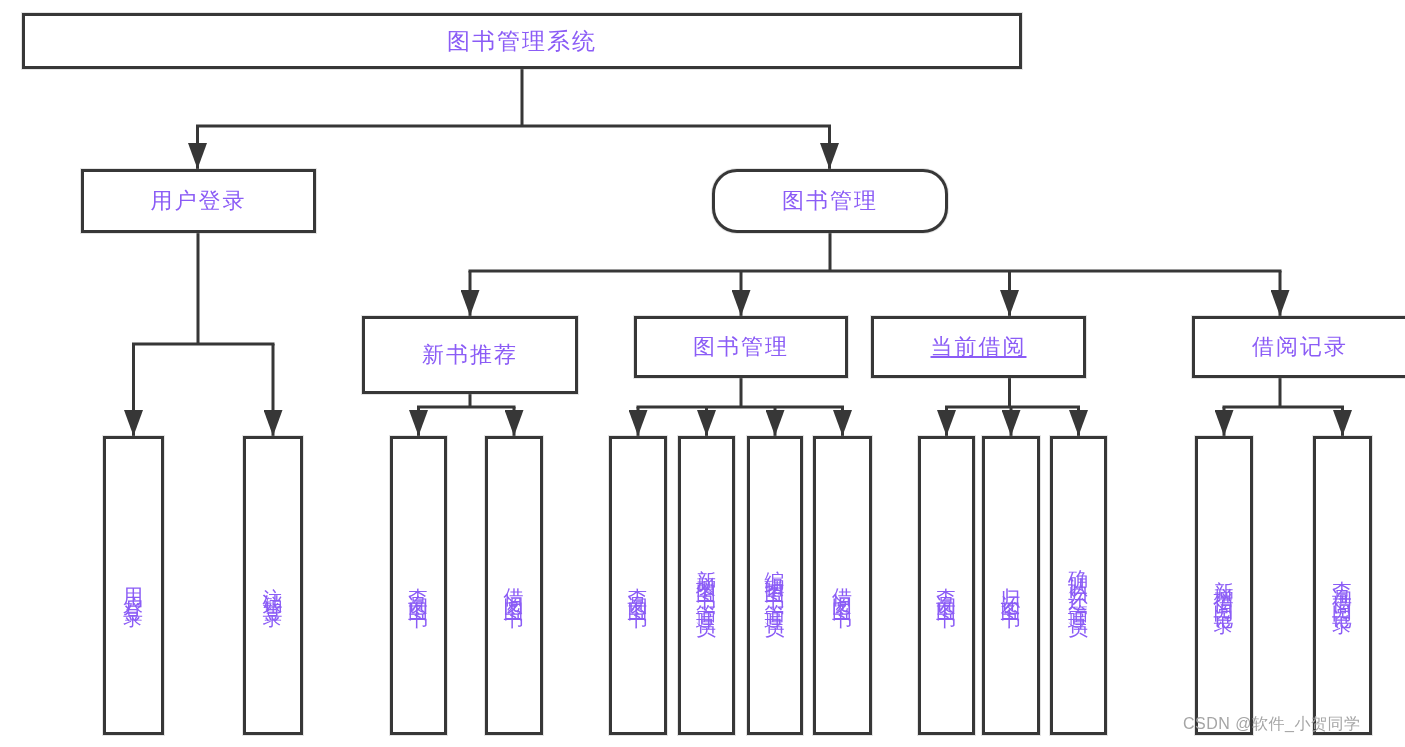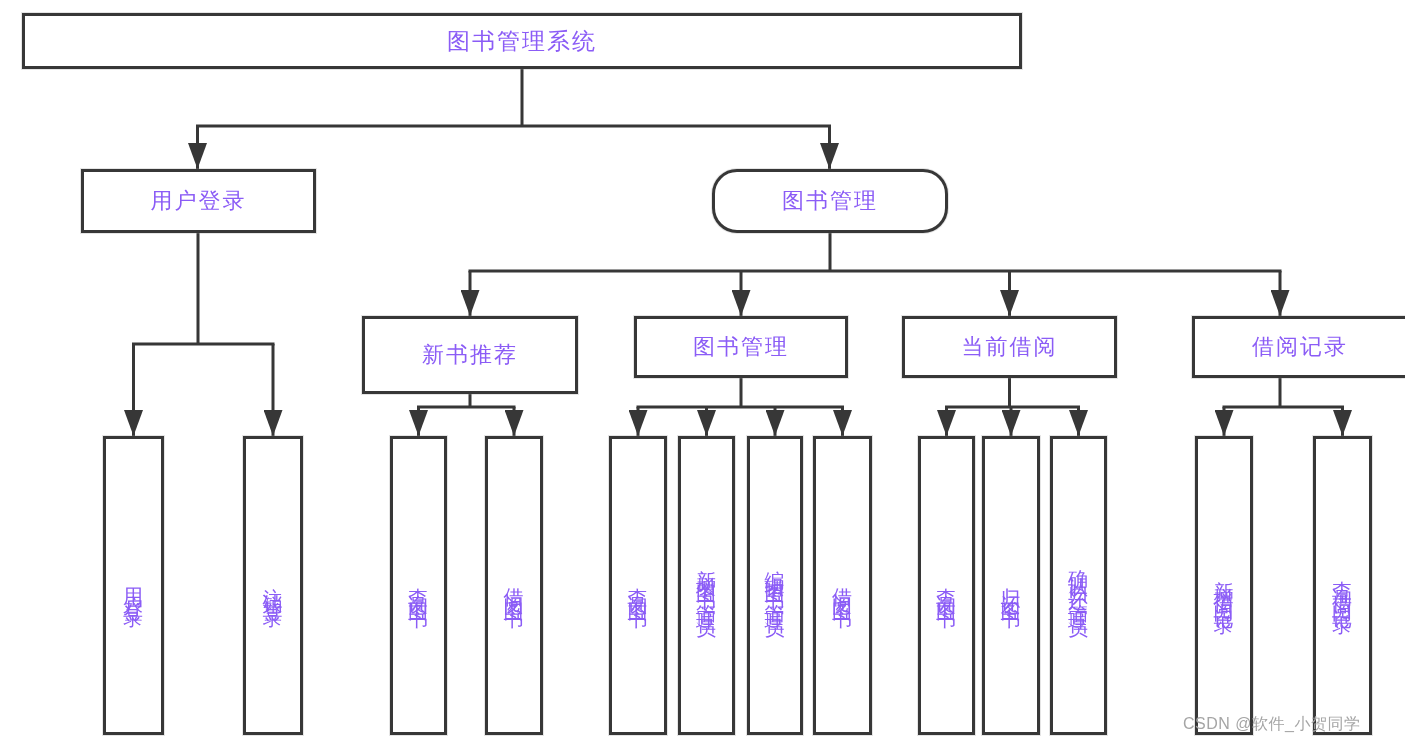--- a/index.html
+++ b/index.html
@@ -110,21 +110,21 @@
   <div class="node h-box" style="left:712px; top:169px; width:236px; height:64px;border-radius:25px;">
     <span>图书管理</span>
   </div>
 
   <div class="node h-box" style="left:362px; top:316px; width:216px; height:78px;">
     <span>新书推荐</span>
   </div>
   <div class="node h-box" style="left:634px; top:316px; width:214px; height:62px;">
     <span>图书管理</span>
   </div>
-  <div class="node h-box" style="left:902px; top:316px; width:215px; height:62px;">
+  <div class="node h-box" style="left:871px; top:316px; width:215px; height:62px;text-decoration:underline;">
     <span>当前借阅</span>
   </div>
   <div class="node h-box" style="left:1192px; top:316px; width:216px; height:62px;">
     <span>借阅记录</span>
   </div>
 
   <div class="node v-box" style="left:103px; top:436px; width:61px; height:299px;">
     <span>用户登录</span>
   </div>
   <div class="node v-box" style="left:243px; top:436px; width:60px; height:299px;">

